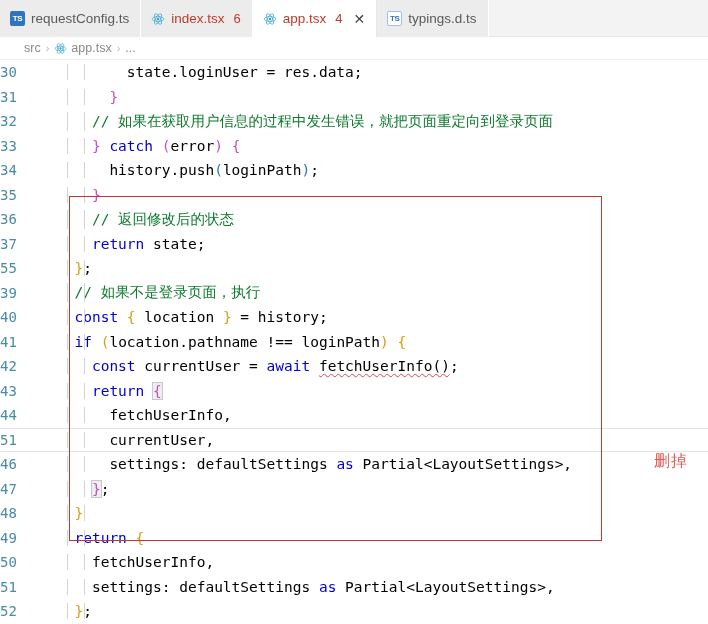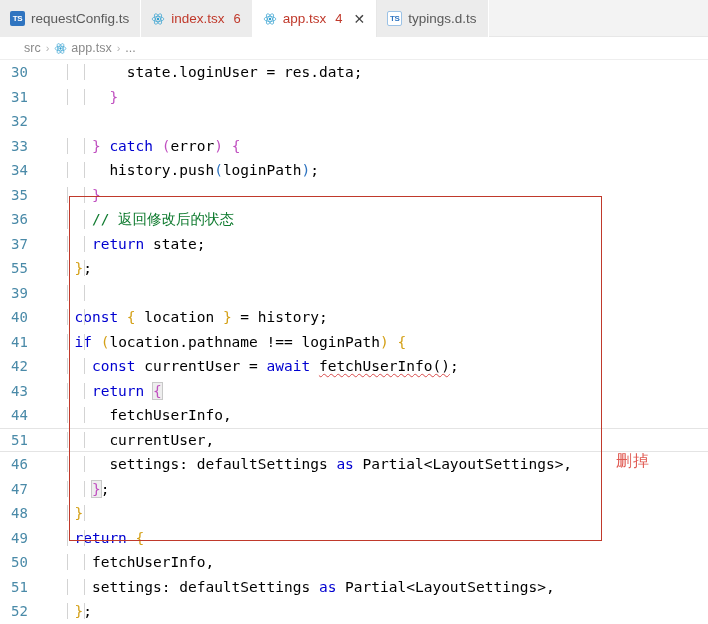--- a/index.html
+++ b/index.html
@@ -112,21 +112,21 @@
     white-space: pre;
   }
   .code-line.current {
     border-top: 1px solid #e4e4e4;
     border-bottom: 1px solid #e4e4e4;
     height: 24.5px;
   }
   .lineno {
     width: 52px;
     flex: 0 0 52px;
-    text-align: center;
+    text-align: left;
     padding-right: 13px;
     color: #4a8aa8;
     font-size: 14px;
     font-family: "DejaVu Sans Mono", monospace;
     user-select: none;
   }
   .code-text {
     flex: 1 1 auto;
     position: relative;
     padding-left: 5px;
@@ -165,21 +165,21 @@
   
   .redbox {
     position: absolute;
     left: 69px; top: 196px;
     width: 533px; height: 345px;
     border: 1.6px solid #c0392b;
     pointer-events: none;
   }
   .annot-text {
     position: absolute;
-    left: 616px; top: 451px;
+    left: 654px; top: 451px;
     color: #e05a52;
     font-size: 16px;
     font-family: "DejaVu Sans", sans-serif;
     letter-spacing: 1px;
   }
 </style>
 </head>
 <body>
 
 <div id="app">
@@ -245,28 +245,28 @@
       </span>
       <span class="sep">›</span>
       <span class="crumb">
         <span>...</span>
       </span>
     </div>
 
   <div class="editor" id="editor">
       <div class="code-line"><span class="lineno">30</span><span class="code-text"><span class="guide" style="left:15px"></span><span class="guide" style="left:32px"></span><span class="t-plain">        </span><span class="t-plain">state.loginUser = res.data;</span></span></div>
       <div class="code-line"><span class="lineno">31</span><span class="code-text"><span class="guide" style="left:15px"></span><span class="guide" style="left:32px"></span><span class="t-plain">      </span><span class="t-brace-p">}</span></span></div>
-      <div class="code-line"><span class="lineno">32</span></div>
+      <div class="code-line"><span class="lineno">32</span><span class="code-text"><span class="guide" style="left:15px"></span><span class="guide" style="left:32px"></span><span class="t-plain">    </span><span class="t-cmt">// 如果在获取用户信息的过程中发生错误，就把页面重定向到登录页面</span></span></div>
       <div class="code-line"><span class="lineno">33</span><span class="code-text"><span class="guide" style="left:15px"></span><span class="guide" style="left:32px"></span><span class="t-plain">    </span><span class="t-brace-p">}</span><span class="t-plain"> </span><span class="t-kw">catch</span><span class="t-plain"> </span><span class="t-paren-p">(</span><span class="t-plain">error</span><span class="t-paren-p">)</span><span class="t-plain"> </span><span class="t-brace-p">{</span></span></div>
       <div class="code-line"><span class="lineno">34</span><span class="code-text"><span class="guide" style="left:15px"></span><span class="guide" style="left:32px"></span><span class="t-plain">      </span><span class="t-plain">history.push</span><span class="t-brace-b">(</span><span class="t-plain">loginPath</span><span class="t-brace-b">)</span><span class="t-plain">;</span></span></div>
       <div class="code-line"><span class="lineno">35</span><span class="code-text"><span class="guide" style="left:15px"></span><span class="guide" style="left:32px"></span><span class="t-plain">    </span><span class="t-brace-p">}</span></span></div>
       <div class="code-line"><span class="lineno">36</span><span class="code-text"><span class="guide" style="left:15px"></span><span class="guide" style="left:32px"></span><span class="t-plain">    </span><span class="t-cmt">// 返回修改后的状态</span></span></div>
       <div class="code-line"><span class="lineno">37</span><span class="code-text"><span class="guide" style="left:15px"></span><span class="guide" style="left:32px"></span><span class="t-plain">    </span><span class="t-kw">return</span><span class="t-plain"> state;</span></span></div>
       <div class="code-line"><span class="lineno">55</span><span class="code-text"><span class="guide" style="left:15px"></span><span class="guide" style="left:32px"></span><span class="t-plain">  </span><span class="t-brace-y">}</span><span class="t-plain">;</span></span></div>
-      <div class="code-line"><span class="lineno">39</span><span class="code-text"><span class="guide" style="left:15px"></span><span class="guide" style="left:32px"></span><span class="t-plain">  </span></span></div>
+      <div class="code-line"><span class="lineno">39</span><span class="code-text"><span class="guide" style="left:15px"></span><span class="guide" style="left:32px"></span><span class="t-plain">  </span><span class="t-cmt">// 如果不是登录页面，执行</span></span></div>
       <div class="code-line"><span class="lineno">40</span><span class="code-text"><span class="guide" style="left:15px"></span><span class="guide" style="left:32px"></span><span class="t-plain">  </span><span class="t-kw">const</span><span class="t-plain"> </span><span class="t-brace-y">{</span><span class="t-plain"> location </span><span class="t-brace-y">}</span><span class="t-plain"> = history;</span></span></div>
       <div class="code-line"><span class="lineno">41</span><span class="code-text"><span class="guide" style="left:15px"></span><span class="guide" style="left:32px"></span><span class="t-plain">  </span><span class="t-kw">if</span><span class="t-plain"> </span><span class="t-brace-y">(</span><span class="t-plain">location.pathname !== loginPath</span><span class="t-brace-y">)</span><span class="t-plain"> </span><span class="t-brace-y">{</span></span></div>
       <div class="code-line"><span class="lineno">42</span><span class="code-text"><span class="guide" style="left:15px"></span><span class="guide" style="left:32px"></span><span class="t-plain">    </span><span class="t-kw">const</span><span class="t-plain"> currentUser = </span><span class="t-kw">await</span><span class="t-plain"> </span><span class="t-plain squiggle">fetchUserInfo()</span><span class="t-plain">;</span></span></div>
       <div class="code-line"><span class="lineno">43</span><span class="code-text"><span class="guide" style="left:15px"></span><span class="guide" style="left:32px"></span><span class="t-plain">    </span><span class="t-kw">return</span><span class="t-plain"> </span><span class="t-brace-p bracket-hl">{</span></span></div>
       <div class="code-line"><span class="lineno">44</span><span class="code-text"><span class="guide" style="left:15px"></span><span class="guide" style="left:32px"></span><span class="t-plain">      </span><span class="t-plain">fetchUserInfo,</span></span></div>
       <div class="code-line current"><span class="lineno">51</span><span class="code-text"><span class="guide" style="left:15px"></span><span class="guide" style="left:32px"></span><span class="t-plain">      </span><span class="t-plain">currentUser,</span></span></div>
       <div class="code-line"><span class="lineno">46</span><span class="code-text"><span class="guide" style="left:15px"></span><span class="guide" style="left:32px"></span><span class="t-plain">      </span><span class="t-plain">settings: defaultSettings </span><span class="t-kw">as</span><span class="t-plain"> Partial&lt;LayoutSettings&gt;,</span></span></div>
       <div class="code-line"><span class="lineno">47</span><span class="code-text"><span class="guide" style="left:15px"></span><span class="guide" style="left:32px"></span><span class="t-plain">    </span><span class="t-brace-p bracket-hl">}</span><span class="t-plain">;</span></span></div>
       <div class="code-line"><span class="lineno">48</span><span class="code-text"><span class="guide" style="left:15px"></span><span class="guide" style="left:32px"></span><span class="t-plain">  </span><span class="t-brace-y">}</span></span></div>
       <div class="code-line"><span class="lineno">49</span><span class="code-text"><span class="guide" style="left:15px"></span><span class="guide" style="left:32px"></span><span class="t-plain">  </span><span class="t-kw">return</span><span class="t-plain"> </span><span class="t-brace-y">{</span></span></div>

